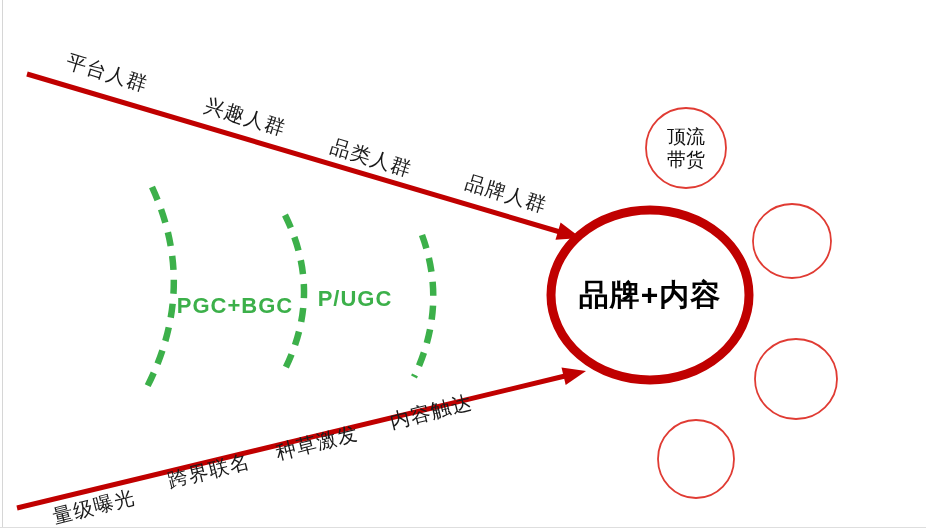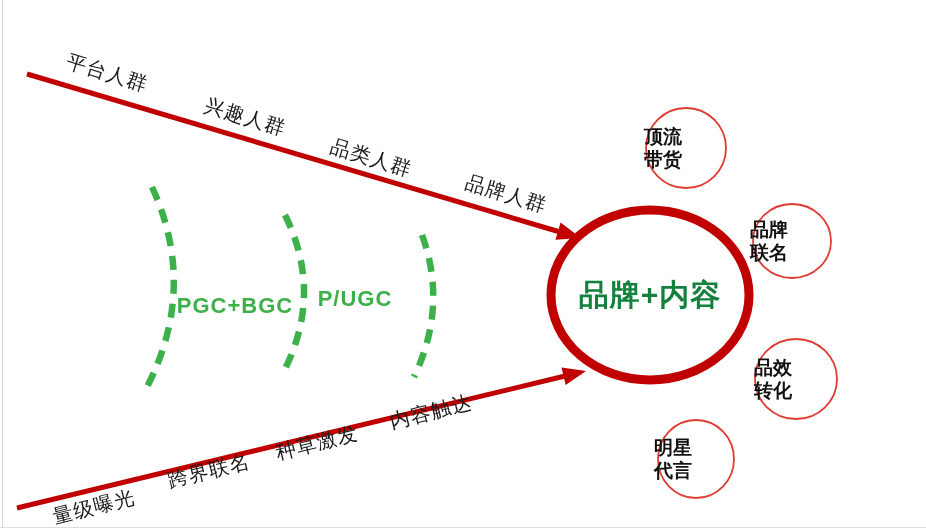--- a/index.html
+++ b/index.html
@@ -31,31 +31,31 @@
     font-size:22px;
     transform:translate(-50%,-50%);
     letter-spacing:1px;
   }
   .core-label{
     position:absolute;
     left:650px;top:295px;
     transform:translate(-50%,-50%);
     font-size:30px;
     font-weight:bold;
-    color:#15803d;
+    color:#000000;
     white-space:nowrap;
     letter-spacing:1px;
   }
   .sat-label{
     position:absolute;
     width:84px;
     transform:translate(-50%,-50%);
-    text-align:left;
+    text-align:center;
     font-size:19px;
-    font-weight:bold;
+    font-weight:normal;
     color:#111111;
     line-height:23px;
   }
 </style>
 </head>
 <body>
 
 <div id="canvas">
 
   <svg id="diagram-svg" viewBox="0 0 926 530" xmlns="http://www.w3.org/2000/svg">
@@ -90,28 +90,16 @@
 
   <div class="green-label" style="left:235px;top:306px">PGC+BGC</div>
   <div class="green-label" style="left:355px;top:299px">P/UGC</div>
 
   <div class="core-label">品牌+内容</div>
 
   <div class="sat-label" style="left:686px;top:148px">
     <div>顶流</div>
     <div>带货</div>
   </div>
-  <div class="sat-label" style="left:792px;top:241px">
-    <div>品牌</div>
-    <div>联名</div>
-  </div>
-  <div class="sat-label" style="left:796px;top:379px">
-    <div>品效</div>
-    <div>转化</div>
-  </div>
-  <div class="sat-label" style="left:696px;top:459px">
-    <div>明星</div>
-    <div>代言</div>
-  </div>
 
   <div id="left-edge" class="edge-line"></div>
   <div id="bottom-edge" class="edge-line"></div>
 </div>
 
 </body></html>

